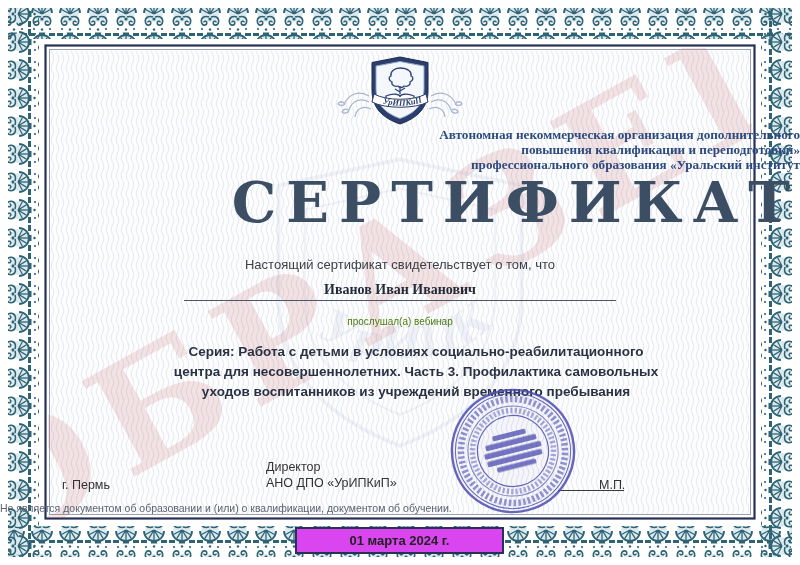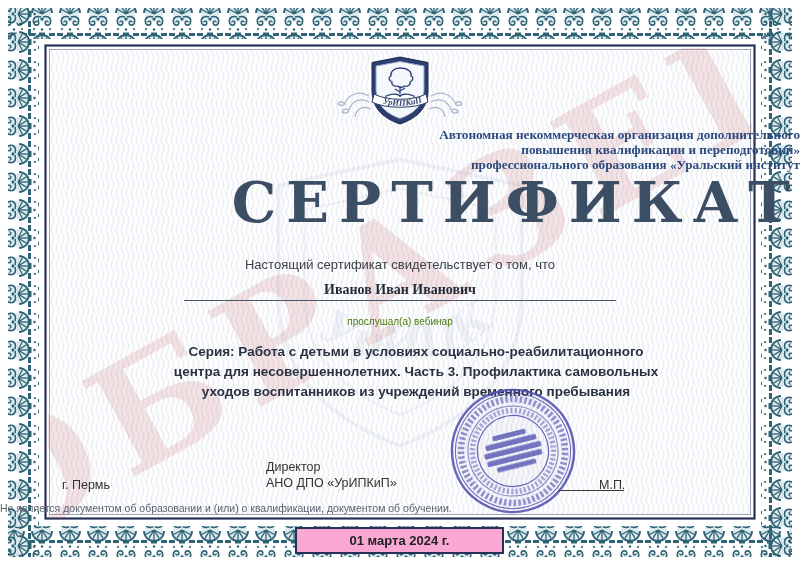--- a/index.html
+++ b/index.html
@@ -24,21 +24,21 @@
   .name-line{left:184px;top:300px;width:432px;height:0;border-top:1.5px solid #4b5666;z-index:2;}
   .action{left:0;top:316px;width:800px;text-align:center;font-size:10px;color:#4d7c0f;z-index:2;}
   .course{left:0;top:342px;width:800px;text-align:center;font-size:13.5px;font-weight:bold;
           line-height:20px;color:#2a3242;z-index:2;padding-left:16px;}
   .city{left:62px;top:478px;font-size:12.5px;color:#333;z-index:2;}
   .director{left:266px;top:460px;font-size:12.5px;line-height:15.5px;color:#333;z-index:2;}
   .mp{left:556px;top:478px;font-size:12.5px;color:#333;z-index:2;padding-left:43px;}
   .sig-line{left:558px;top:490px;width:66px;height:0;border-top:1.5px solid #3a3a3a;z-index:2;}
   .disclaimer{left:0;top:502px;width:800px;font-size:10.5px;color:#5c6470;z-index:2;}
   .stamp{left:449px;top:387px;z-index:3;filter:blur(0.3px);}
-  .date-box{left:295px;top:527px;width:205px;height:23px;background:#f9a8d4;border:2px solid #273055;
+  .date-box{left:295px;top:527px;width:205px;height:23px;background:#d946ef;border:2px solid #273055;
             display:flex;align-items:center;justify-content:center;font-size:13px;font-weight:bold;
             color:#222;z-index:5;}
 </style>
 </head>
 <body>
 
 <div class="cert">
 
   <svg class="abs bg-svg" width="800" height="565" viewBox="0 0 800 565">
     <defs>

